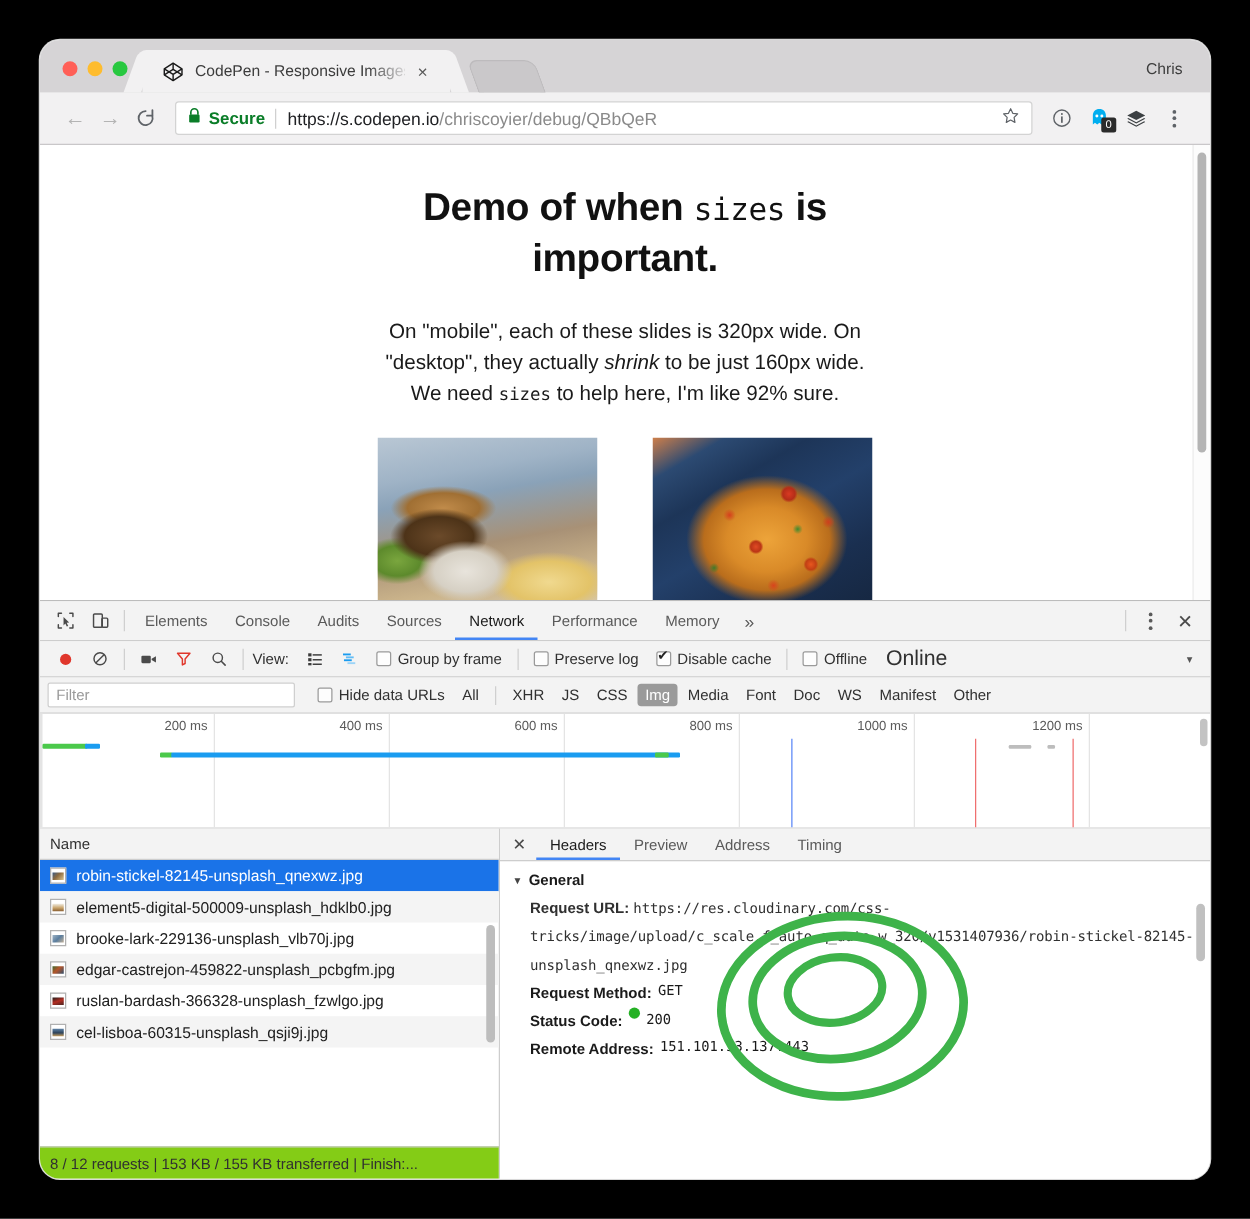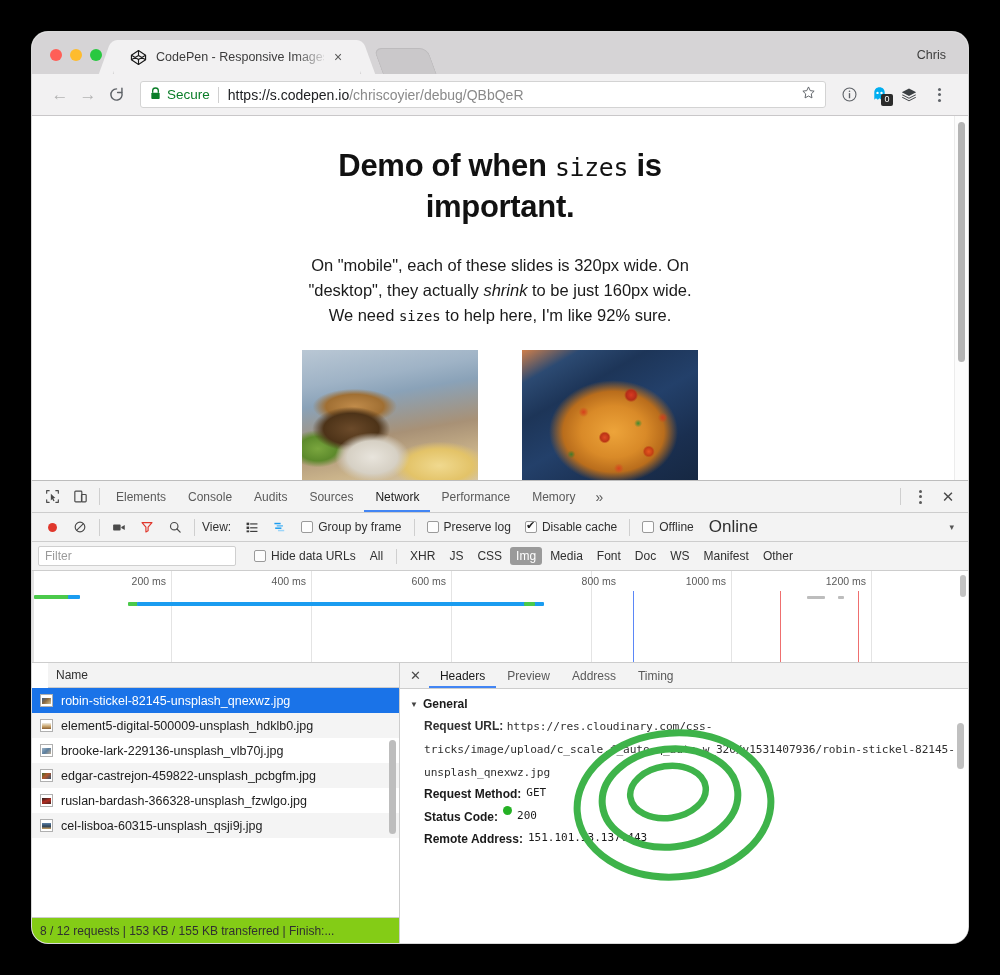--- a/index.html
+++ b/index.html
@@ -113,21 +113,21 @@
     margin: 0 8px 0 10px;
     background: #fff;
     border: 1px solid #d3d3d3;
     border-radius: 3px;
     display: flex; align-items: center;
     padding: 0 9px;
     overflow: hidden;
   }
   #lock-icon { margin-right: 6px; flex: 0 0 auto; }
   #secure-label {
-    color: #0a7d28; font-size: 13.5px; font-weight: normal;
+    color: #0a7d28; font-size: 13.5px; font-weight: bold;
     margin-right: 8px; white-space: nowrap;
   }
   #url-divider {
     width: 1px; height: 16px; background: #d0d0d0; margin-right: 9px;
   }
   #url-text {
     font-size: 14px; color: #8a8a8a;
     white-space: nowrap; overflow: hidden;
   }
   #url-text .host { color: #202124; }
@@ -387,21 +387,20 @@
     position: relative;
   }
   #req-header {
     height: 25px;
     background: #f3f3f3;
     border-bottom: 1px solid #cdcdcd;
     display: flex; align-items: center;
     padding-left: 8px;
     font-size: 12px; color: #303030;
     flex: 0 0 auto;
-    margin-left: 16px;
   }
   #req-list { flex: 1 1 auto; overflow: hidden; position: relative; }
   .req-row {
     height: 25px;
     display: flex; align-items: center;
     padding-left: 8px;
     font-size: 12.5px; color: #202020;
     white-space: nowrap;
   }
   .req-row:nth-child(even) { background: #f4f4f4; }
@@ -758,21 +757,21 @@
       <div class="ov-grid" style="left:139px"></div>
       <div class="ov-grid" style="left:279px"></div>
       <div class="ov-grid" style="left:419px"></div>
       <div class="ov-grid" style="left:559px"></div>
       <div class="ov-grid" style="left:699px"></div>
       <div class="ov-grid" style="left:839px"></div>
 
       <span class="ov-tick" style="left:139px">200 ms</span>
       <span class="ov-tick" style="left:279px">400 ms</span>
       <span class="ov-tick" style="left:419px">600 ms</span>
-      <span class="ov-tick" style="left:589px">800 ms</span>
+      <span class="ov-tick" style="left:559px">800 ms</span>
       <span class="ov-tick" style="left:699px">1000 ms</span>
       <span class="ov-tick" style="left:839px">1200 ms</span>
 
       <div class="ov-bar ov-green" style="left:2px;  top:24px; width:36px;"></div>
       <div class="ov-bar ov-blue" style="left:36px; top:24px; width:12px;"></div>
 
       <div class="ov-bar ov-green" style="left:96px; top:31px; width:10px;"></div>
       <div class="ov-bar ov-blue" style="left:105px;top:31px; width:407px;"></div>
       <div class="ov-bar ov-green" style="left:492px;top:31px; width:11px;"></div>
 

